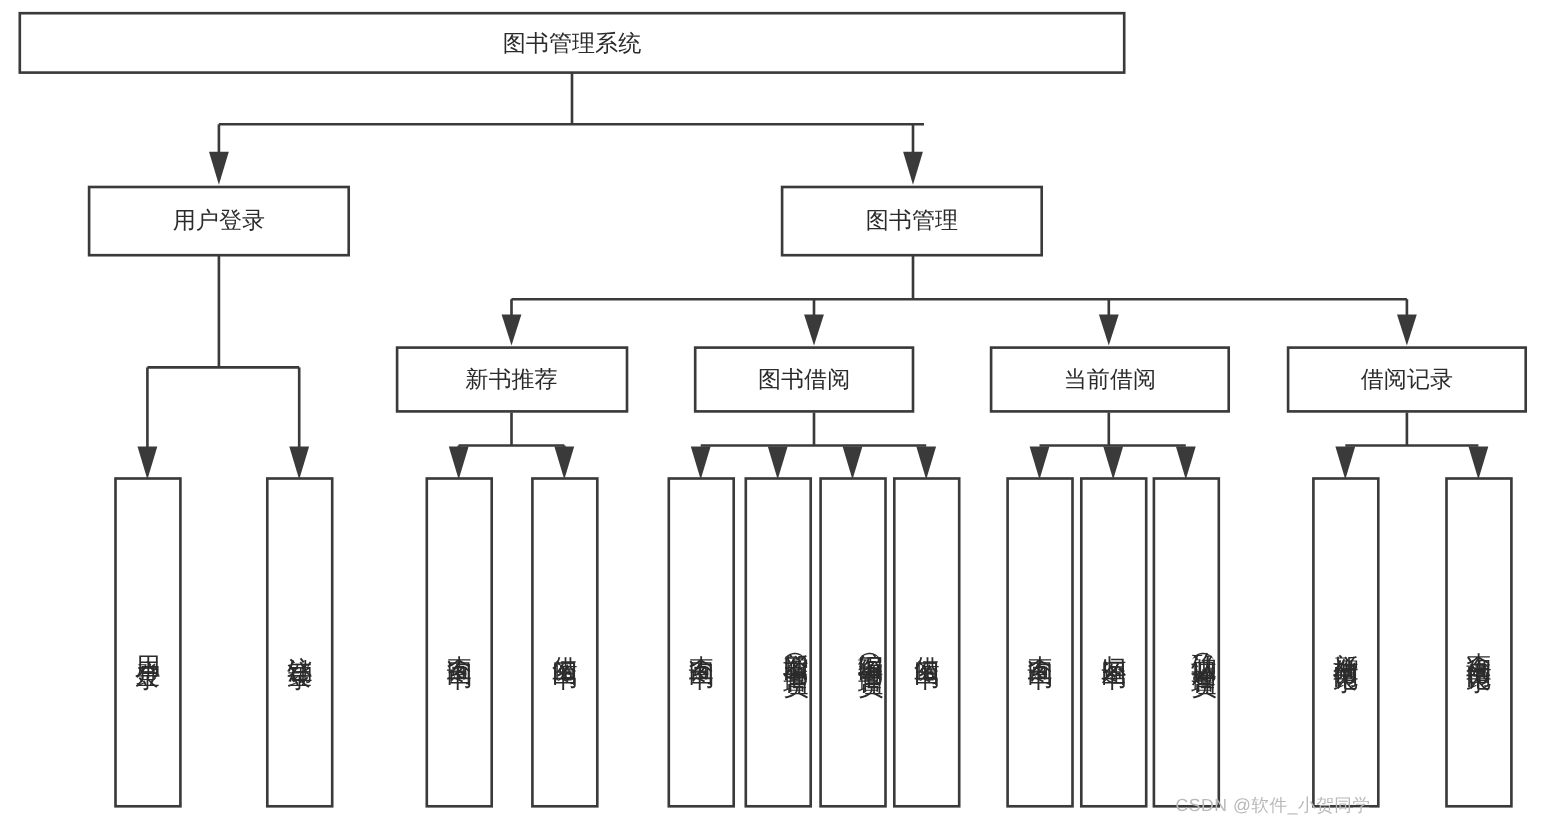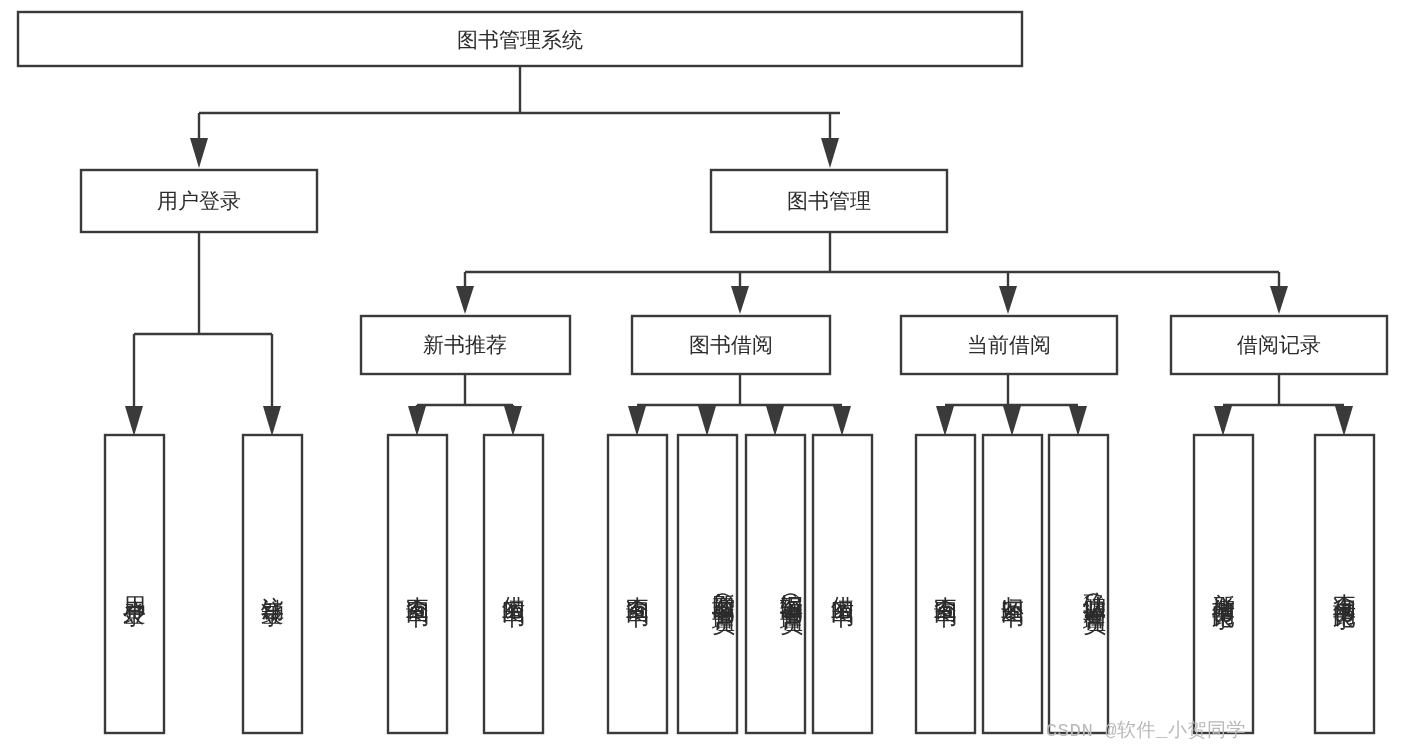--- a/index.html
+++ b/index.html
@@ -60,22 +60,22 @@
     display: flex;
     align-items: center;
     justify-content: center;
     white-space: nowrap;
     pointer-events: none;
   }
   .watermark {
     position: absolute;
     right: 8px;
     bottom: 4px;
-    font-family: Liberation Mono, monospace;
-    font-size: 19px;
+    font-family: Liberation Sans, sans-serif;
+    font-size: 16px;
     color: #b9b9b9;
     letter-spacing: 0.5px;
     white-space: nowrap;
   }
 </style>
 </head>
 <body>
 
 <div id="diagram-root">
 

